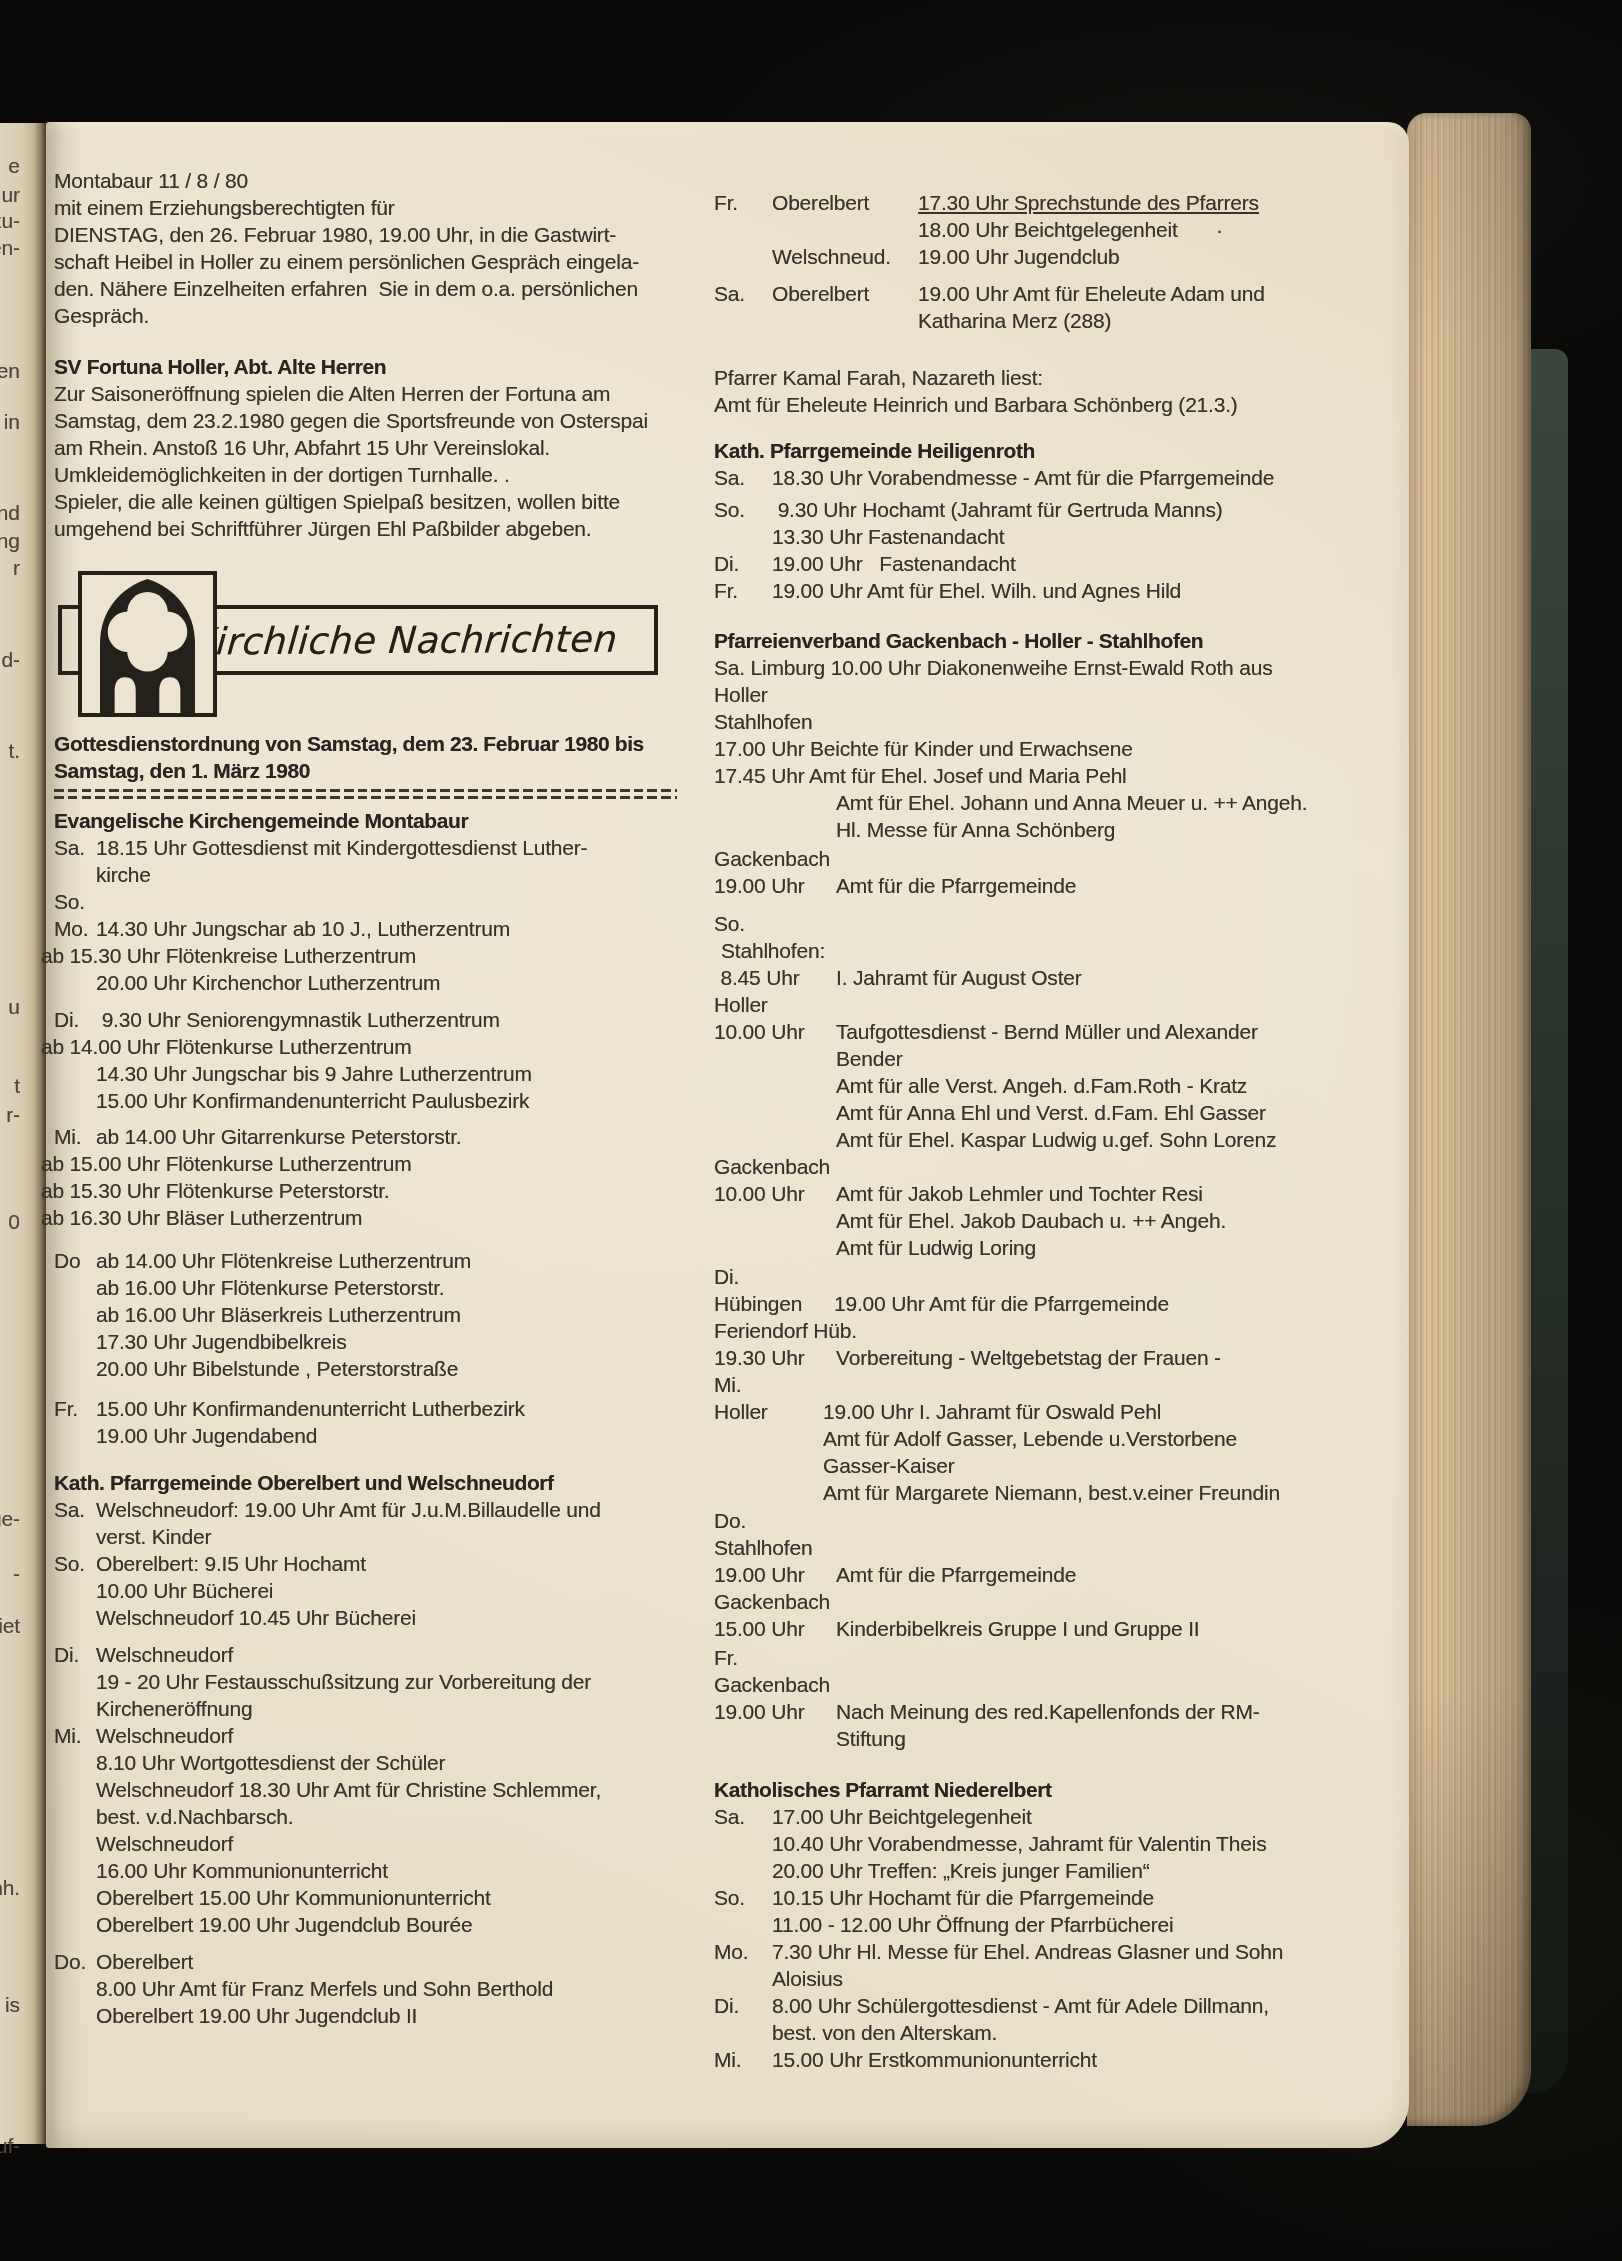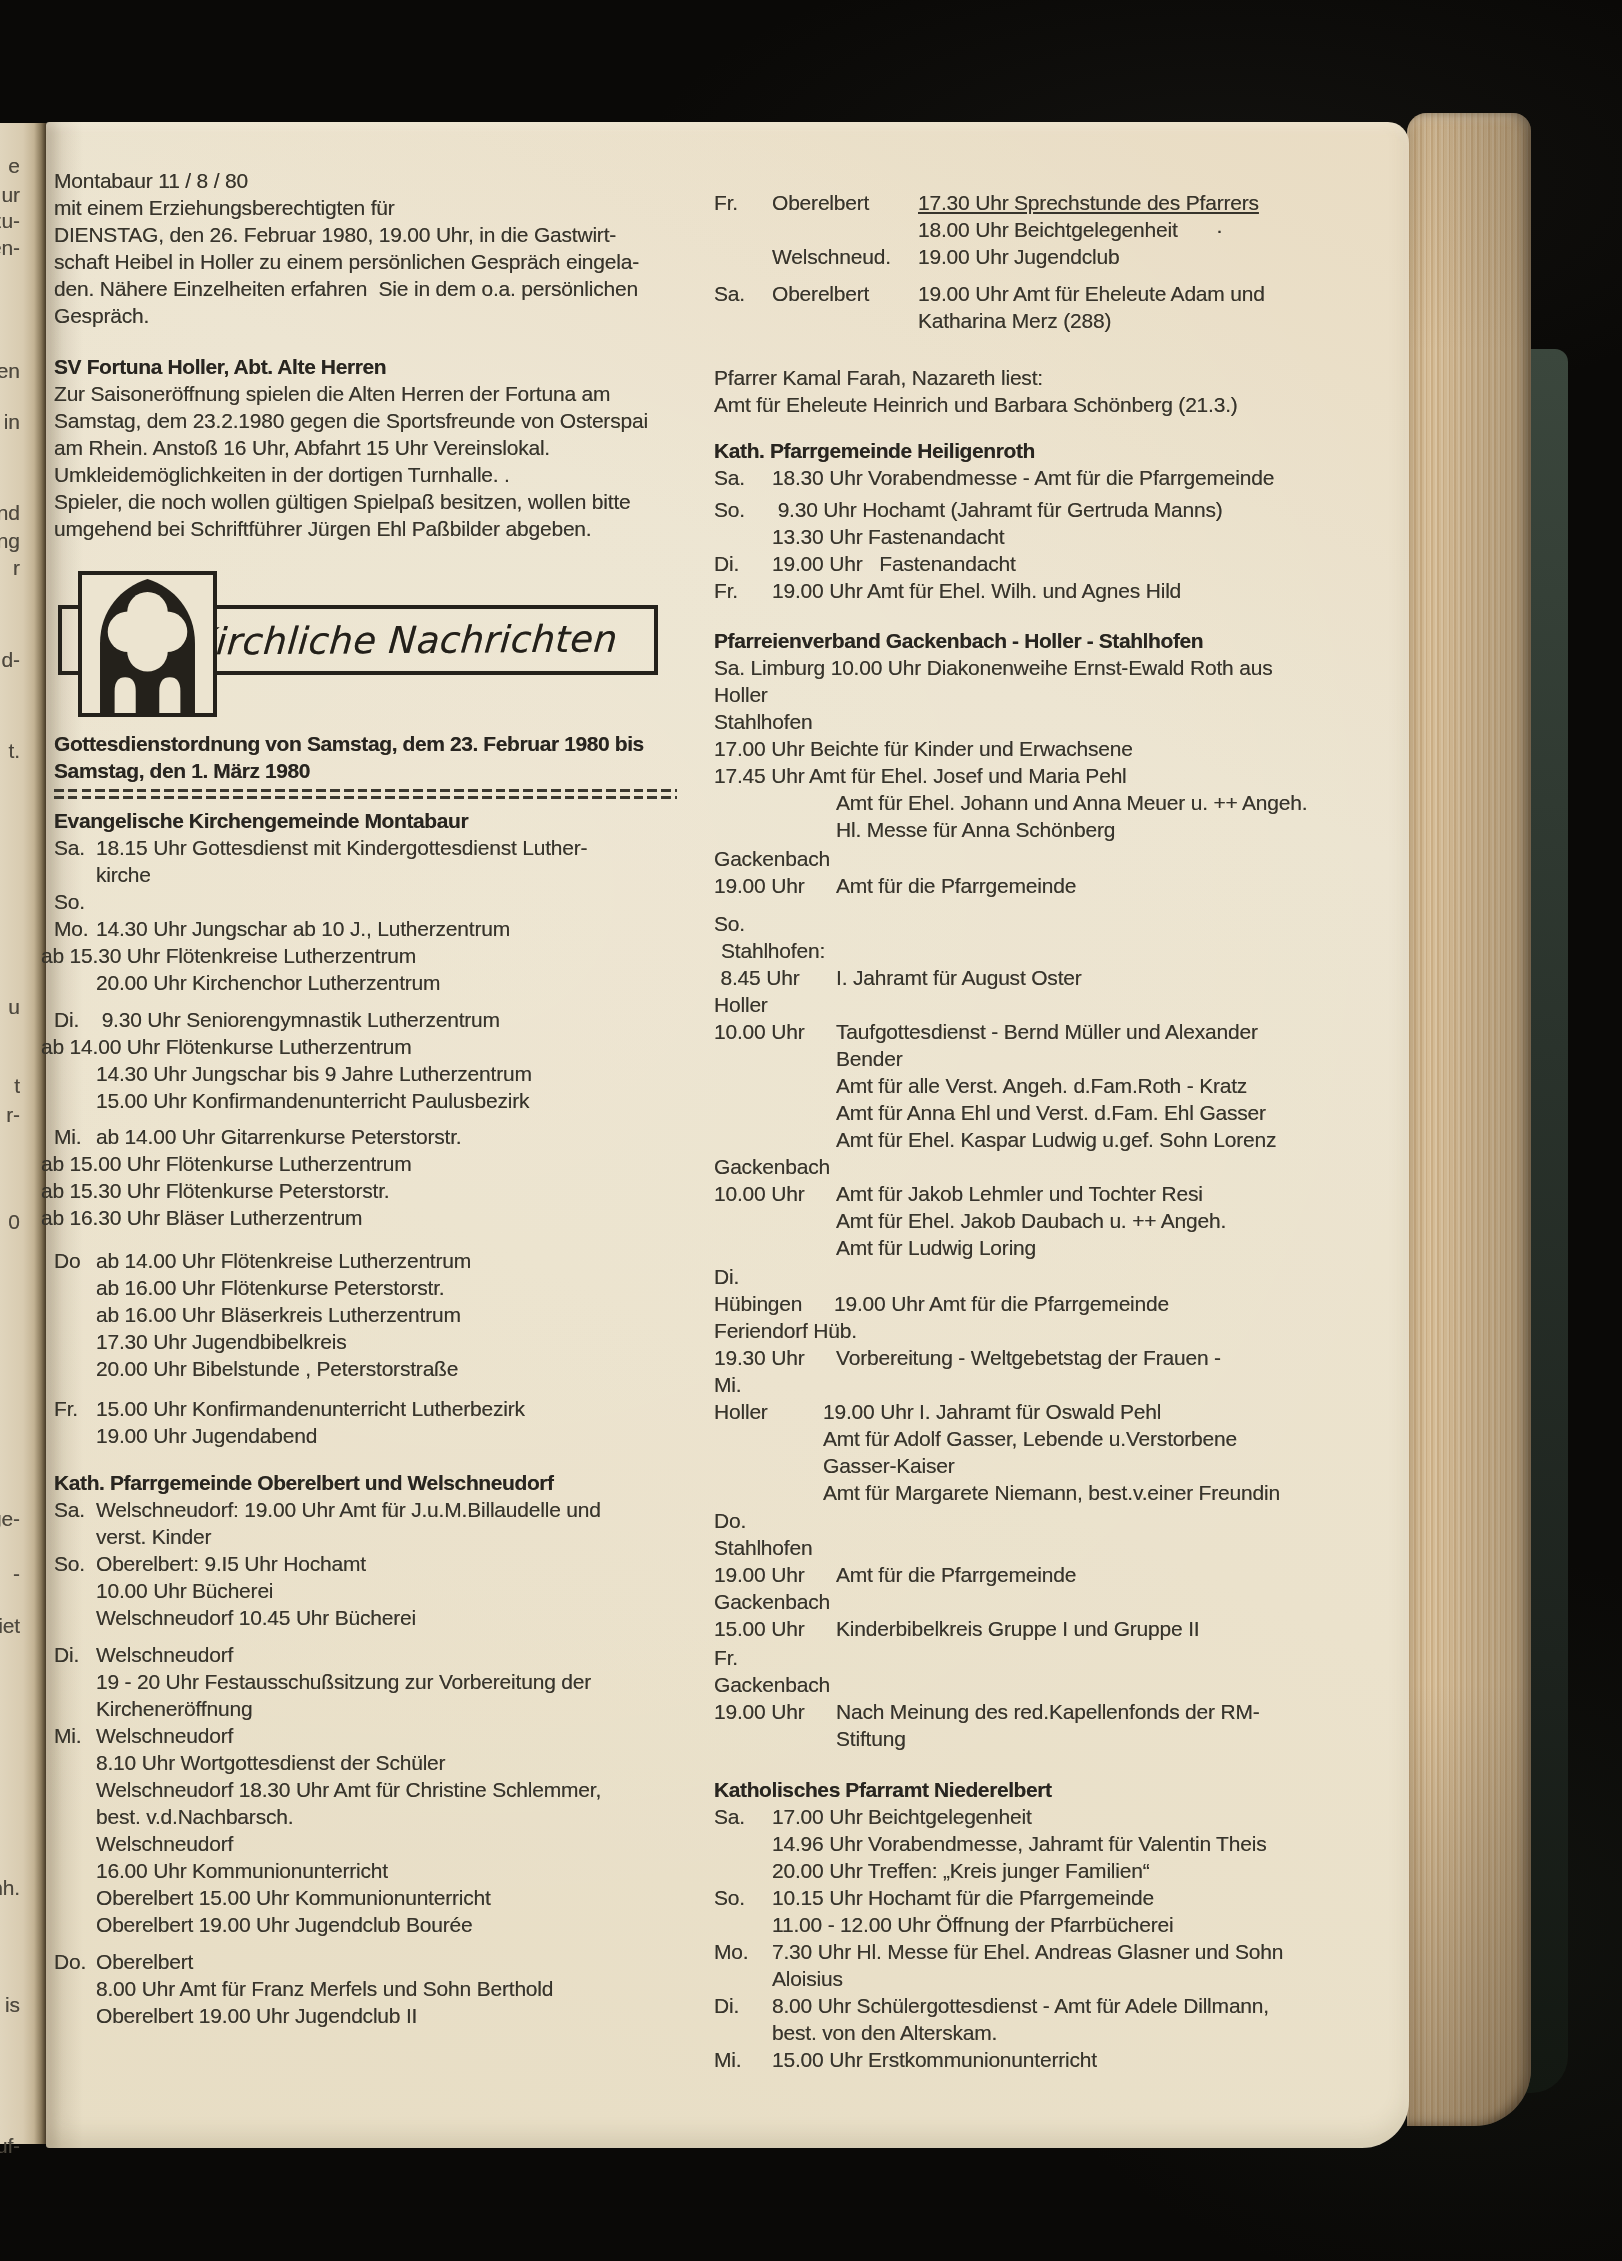--- a/index.html
+++ b/index.html
@@ -137,21 +137,21 @@
       <div class="line">
         <span style="left: 0px;">Samstag, dem 23.2.1980 gegen die Sportsfreunde von Osterspai</span>
       </div>
       <div class="line">
         <span style="left: 0px;">am Rhein. Anstoß 16 Uhr, Abfahrt 15 Uhr Vereinslokal.</span>
       </div>
       <div class="line">
         <span style="left: 0px;">Umkleidemöglichkeiten in der dortigen Turnhalle. .</span>
       </div>
       <div class="line">
-        <span style="left: 0px;">Spieler, die noch wollen gültigen Spielpaß besitzen, wollen bitte</span>
+        <span style="left: 0px;">Spieler, die alle keinen gültigen Spielpaß besitzen, wollen bitte</span>
       </div>
       <div class="line">
         <span style="left: 0px;">umgehend bei Schriftführer Jürgen Ehl Paßbilder abgeben.</span>
       </div>
   <div class="logo">
     <div class="logo-banner">
       <span class="logo-banner-text">Kirchliche Nachrichten</span>
     </div>
     <div class="logo-iconbox">
       <svg viewBox="0 0 161 170" width="131" height="138" aria-hidden="true">
@@ -497,21 +497,21 @@
         <span style="left: 122px;">Stiftung</span>
       </div>
       <div class="line bold" style="margin-top: 24px;">
         <span style="left: 0px;">Katholisches Pfarramt Niederelbert</span>
       </div>
       <div class="line">
         <span style="left: 0px;">Sa.</span>
         <span style="left: 58px;">17.00 Uhr Beichtgelegenheit</span>
       </div>
       <div class="line">
-        <span style="left: 58px;">14.96 Uhr Vorabendmesse, Jahramt für Valentin Theis</span>
+        <span style="left: 58px;">10.40 Uhr Vorabendmesse, Jahramt für Valentin Theis</span>
       </div>
       <div class="line">
         <span style="left: 58px;">20.00 Uhr Treffen: „Kreis junger Familien“</span>
       </div>
       <div class="line">
         <span style="left: 0px;">So.</span>
         <span style="left: 58px;">10.15 Uhr Hochamt für die Pfarrgemeinde</span>
       </div>
       <div class="line">
         <span style="left: 58px;">11.00 - 12.00 Uhr Öffnung der Pfarrbücherei</span>

